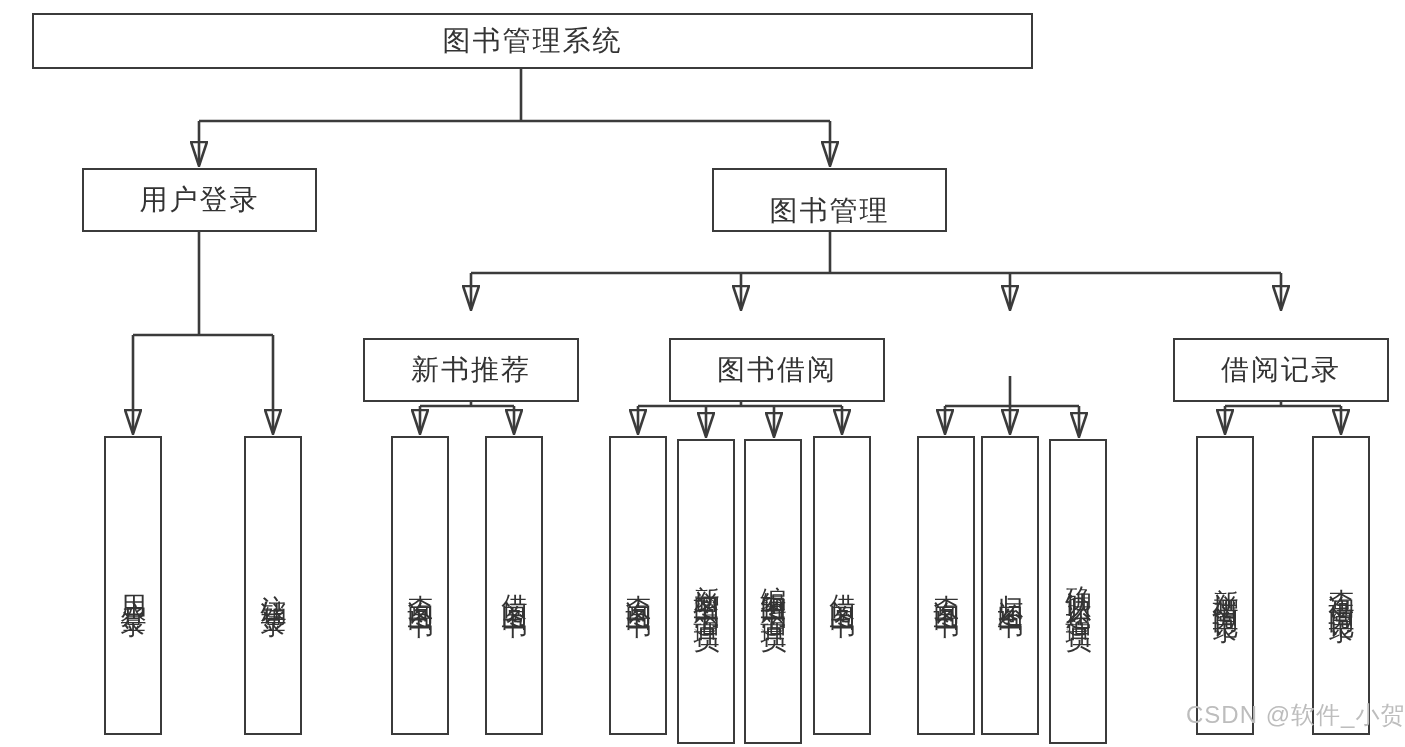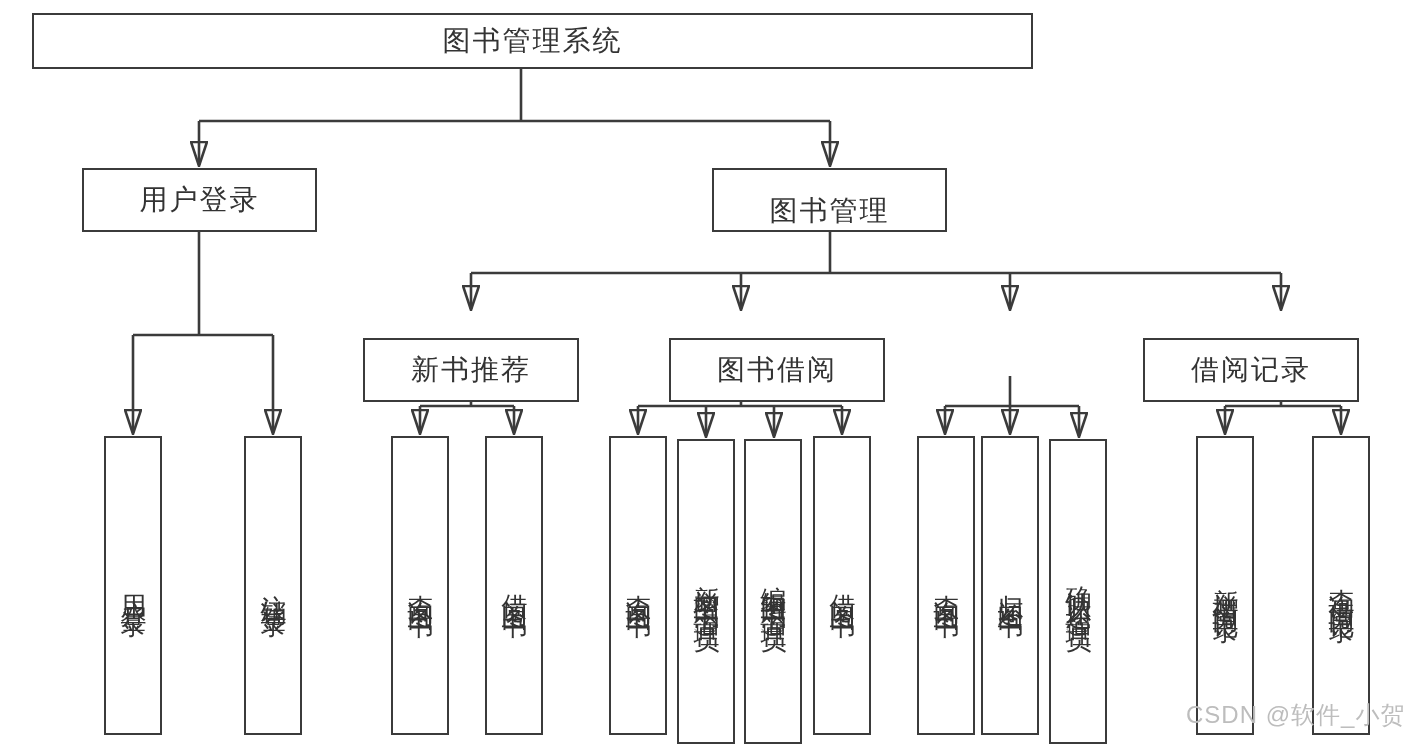--- a/index.html
+++ b/index.html
@@ -106,21 +106,21 @@
   <div class="box lvl1" style="left:712px;align-items:flex-end;">
     <span class="hlabel">图书管理</span>
   </div>
 
   <div class="box lvl2" style="left:363px;">
     <span class="hlabel">新书推荐</span>
   </div>
   <div class="box lvl2" style="left:669px;">
     <span class="hlabel">图书借阅</span>
   </div>
-  <div class="box lvl2" style="left:1143px;">
+  <div class="box lvl2" style="left:1173px;">
     <span class="hlabel">借阅记录</span>
   </div>
 
   <div class="box leaf" style="left:104px;top:436px;height:299px;">
     <span class="vlabel">用户登录</span>
   </div>
   <div class="box leaf" style="left:244px;top:436px;height:299px;">
     <span class="vlabel">注销登录</span>
   </div>
   <div class="box leaf" style="left:391px;top:436px;height:299px;">

